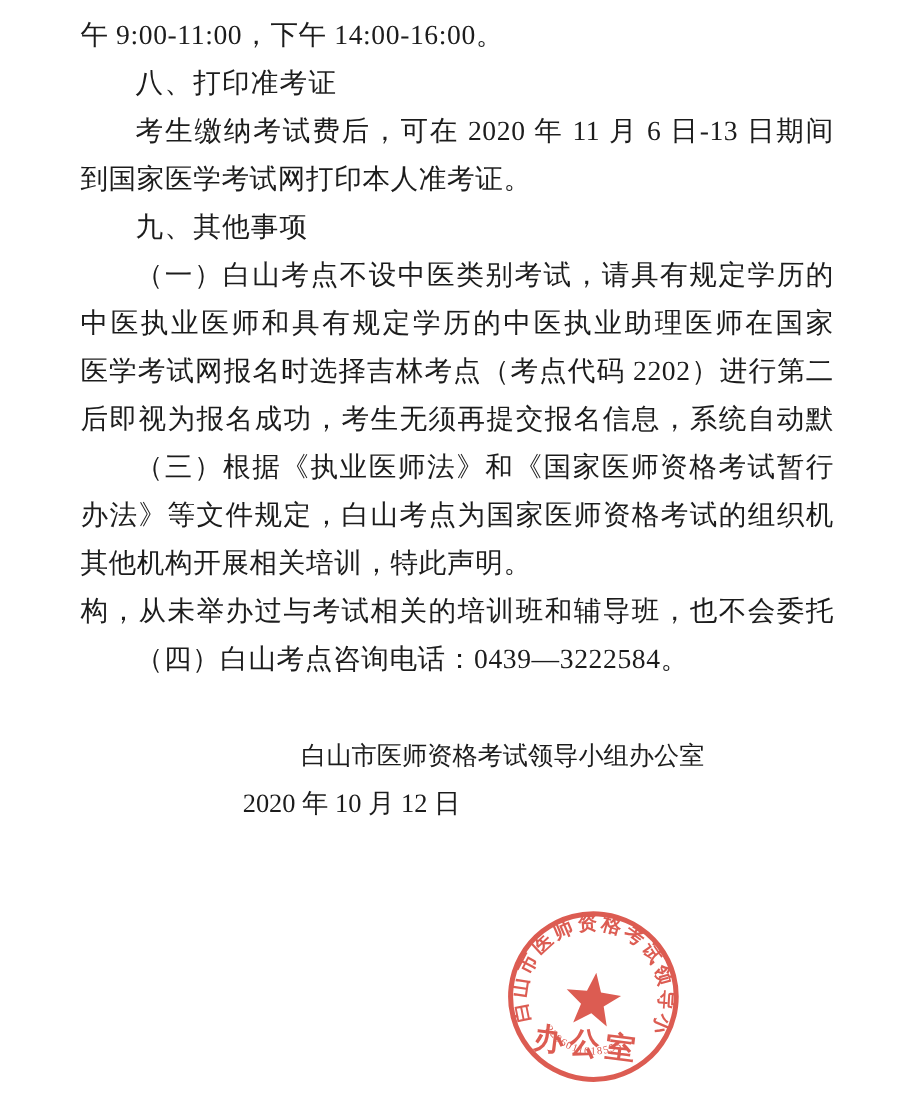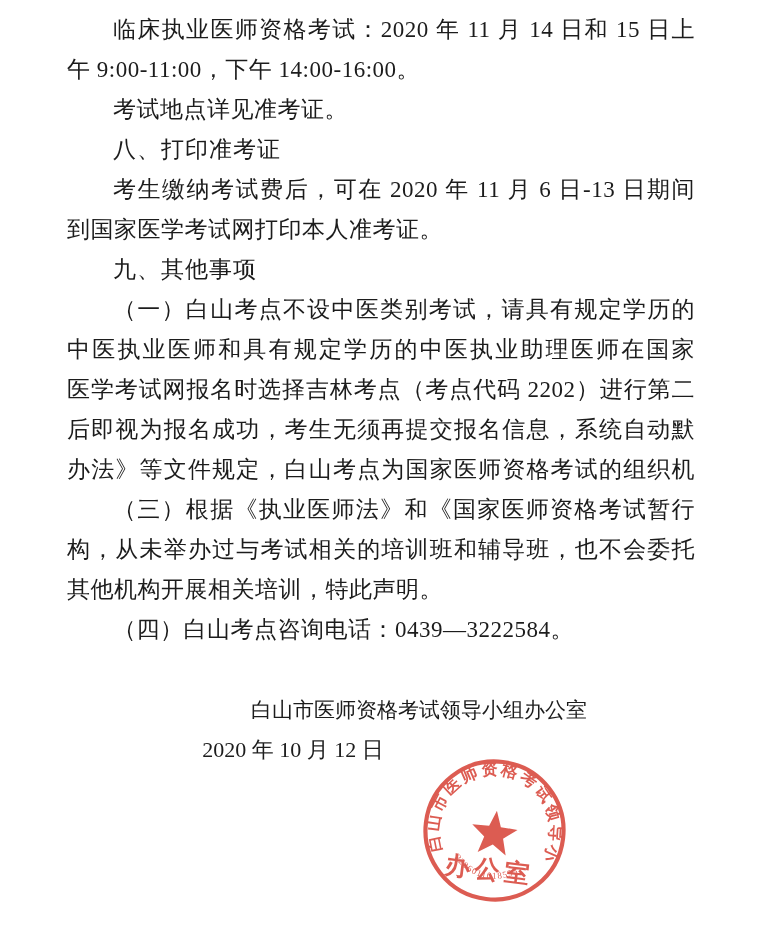--- a/index.html
+++ b/index.html
@@ -66,35 +66,33 @@
   #stamp .ring-text { font-size: 16.5px; letter-spacing: 2.5px; font-weight: 600; }
   #stamp .serial-text { font-size: 9px; letter-spacing: 1.1px; }
   #stamp .center-text { font-size: 25px; letter-spacing: 5px; font-weight: 600; }
   #stamp .star { fill: var(--stamp-color, #d8453a); }
 </style>
 </head>
 <body style="color: rgb(28, 28, 28);">
 
 <div id="page">
   <div id="doc">
-    <div class="line indent just">临床执业医师资格考试：2020 年 11 月 14 日和 15 日上</div>
     <div class="line">午 9:00-11:00，下午 14:00-16:00。</div>
-    <div class="line indent">考试地点详见准考证。</div>
     <div class="line indent bold">八、打印准考证</div>
     <div class="line indent just">考生缴纳考试费后，可在 2020 年 11 月 6 日-13 日期间</div>
     <div class="line">到国家医学考试网打印本人准考证。</div>
     <div class="line indent bold">九、其他事项</div>
     <div class="line indent just">（一）白山考点不设中医类别考试，请具有规定学历的</div>
     <div class="line just">中医执业医师和具有规定学历的中医执业助理医师在国家</div>
     <div class="line just">医学考试网报名时选择吉林考点（考点代码 2202）进行第二</div>
     <div class="line just">后即视为报名成功，考生无须再提交报名信息，系统自动默</div>
+    <div class="line indent just">（三）根据《执业医师法》和《国家医师资格考试暂行</div>
     <div class="line just">办法》等文件规定，白山考点为国家医师资格考试的组织机</div>
-    <div class="line indent just">（三）根据《执业医师法》和《国家医师资格考试暂行</div>
+    <div class="line">其他机构开展相关培训，特此声明。</div>
     <div class="line just">构，从未举办过与考试相关的培训班和辅导班，也不会委托</div>
-    <div class="line">其他机构开展相关培训，特此声明。</div>
     <div class="line indent">（四）白山考点咨询电话：0439—3222584。</div>
     <div class="spacer"></div>
     <div class="sig-line">白山市医师资格考试领导小组办公室</div>
     <div class="date-line">2020 年 10 月 12 日</div>
   </div>
 
   <svg id="stamp" viewBox="-77.5 -77.5 155 155" xmlns="http://www.w3.org/2000/svg">
     <g transform="rotate(7)">
       <circle class="ring" cx="0" cy="0" r="69"></circle>
       <defs>

